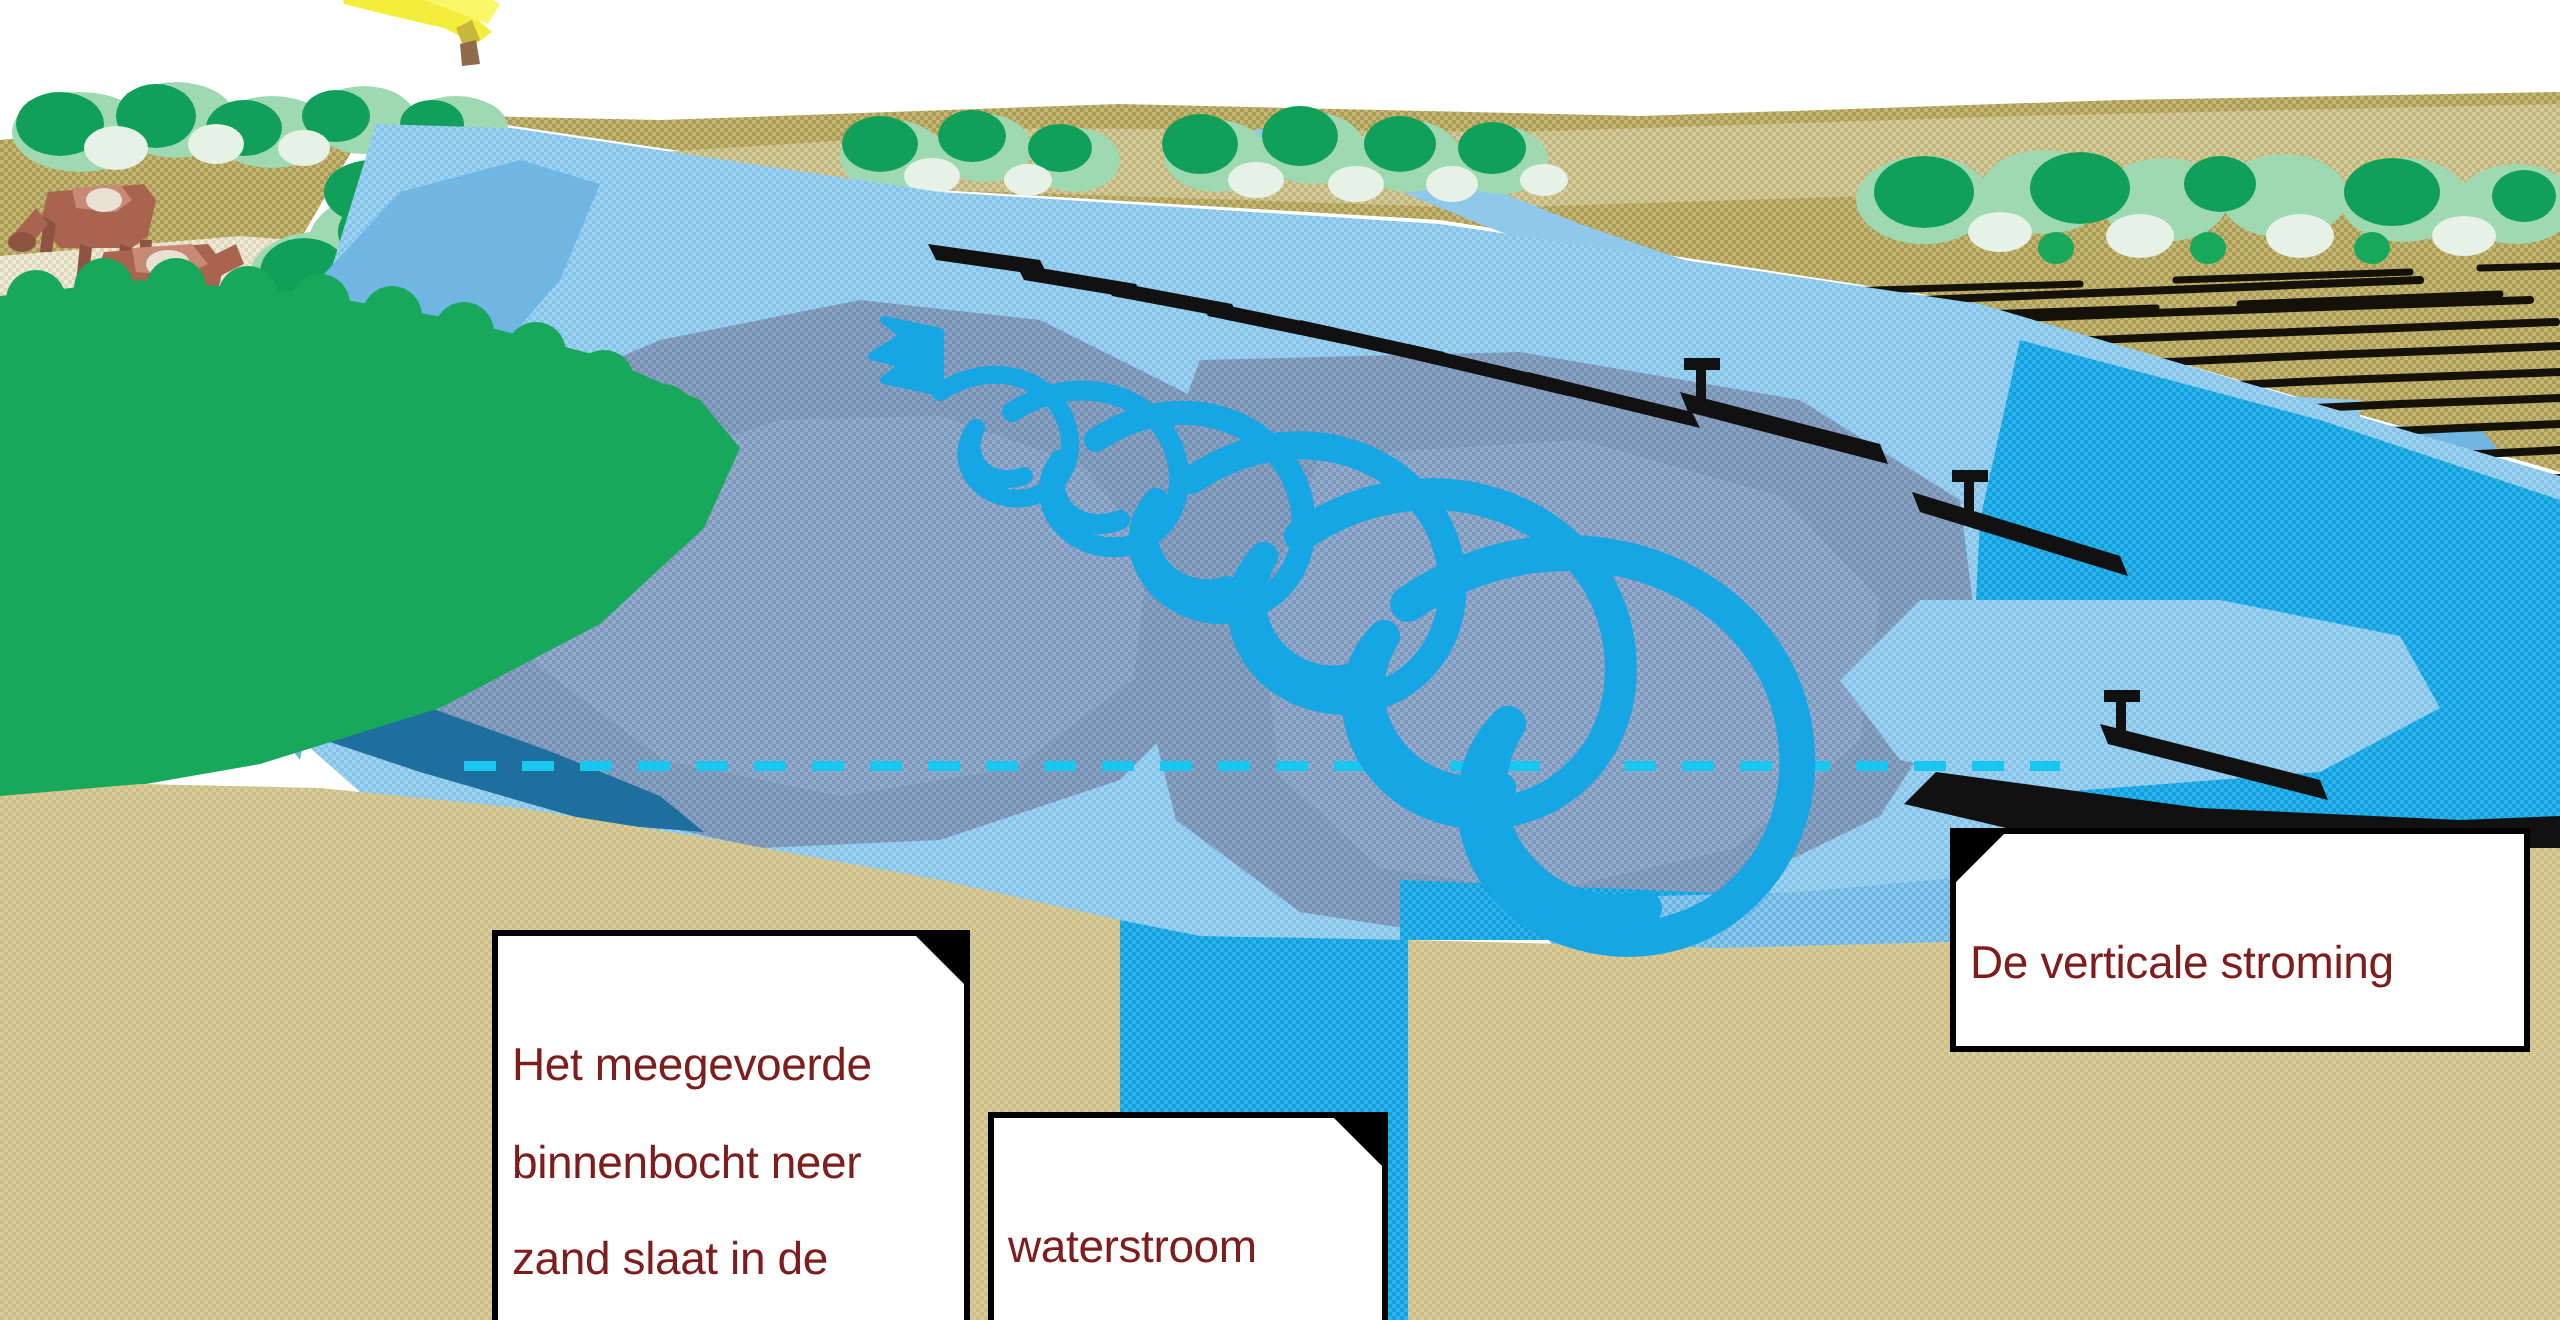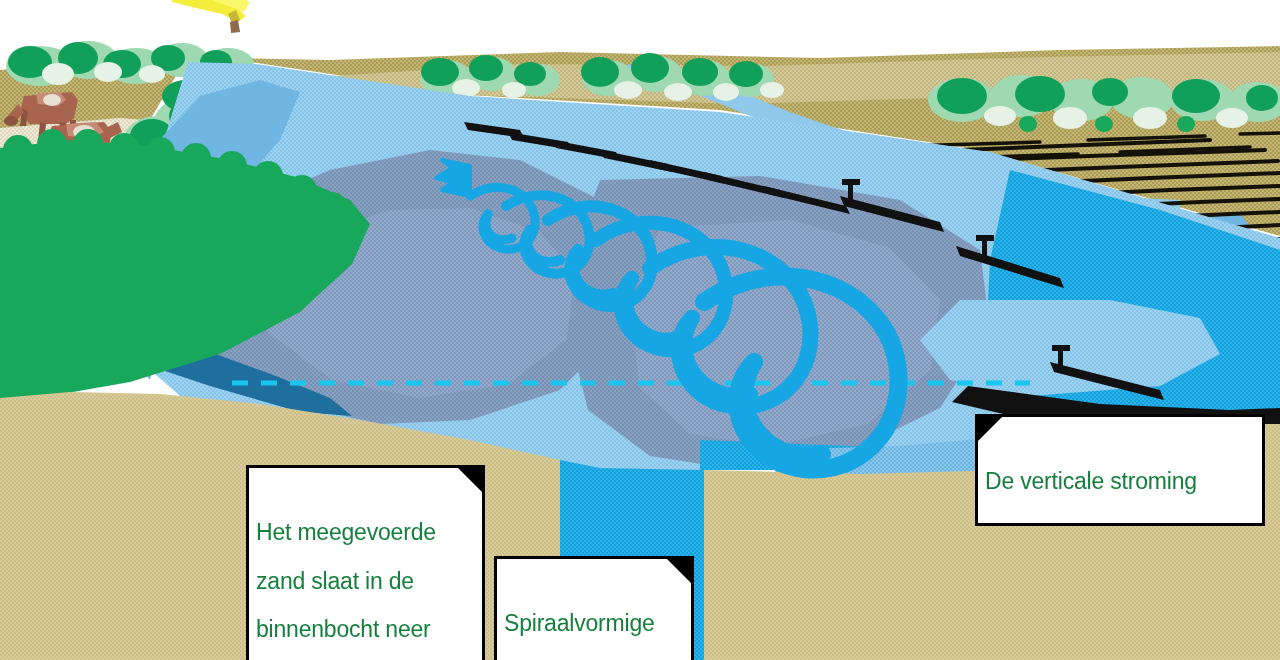--- a/index.html
+++ b/index.html
@@ -21,21 +21,21 @@
     height:660px;
   }
   
   .callout{
     position:absolute;
     background:#ffffff;
     border:3px solid #000000;
     padding:3px 7px 5px 7px;
     font-size:23px;
     line-height:1.06;
-    color:#15803d;
+    color:#7f1d1d;
     font-weight:400;
     letter-spacing:-0.2px;
     white-space:pre-line;
     box-sizing:border-box;
   }
   .callout .ln{display:block;}
   
   .callout .fold{
     position:absolute;
     width:0;height:0;
@@ -412,29 +412,28 @@
 
         <path d="M470,196 L442,190 L452,182 L436,178 L452,168 L442,160 L470,166 Z" fill="#16a6e4" stroke="#16a6e4" stroke-width="4"></path>
       </g>
 
     </g>
   </svg>
 
   <div class="callout" id="callout-binnenbocht">
     <span class="fold fold-tr"></span>
     <span class="ln">Het meegevoerde</span>
+    <span class="ln">binnenbocht neer</span>
     <span class="ln">zand slaat in de</span>
-    <span class="ln">binnenbocht neer</span>
   </div>
 
   <div class="callout" id="callout-buitenbocht">
     <span class="fold fold-tl"></span>
     <span class="ln">De verticale stroming</span>
   </div>
 
   <div class="callout" id="callout-spiraal">
     <span class="fold fold-tr"></span>
-    <span class="ln">Spiraalvormige</span>
     <span class="ln">waterstroom</span>
     
   </div>
 
 </div>
 
 </body></html>

